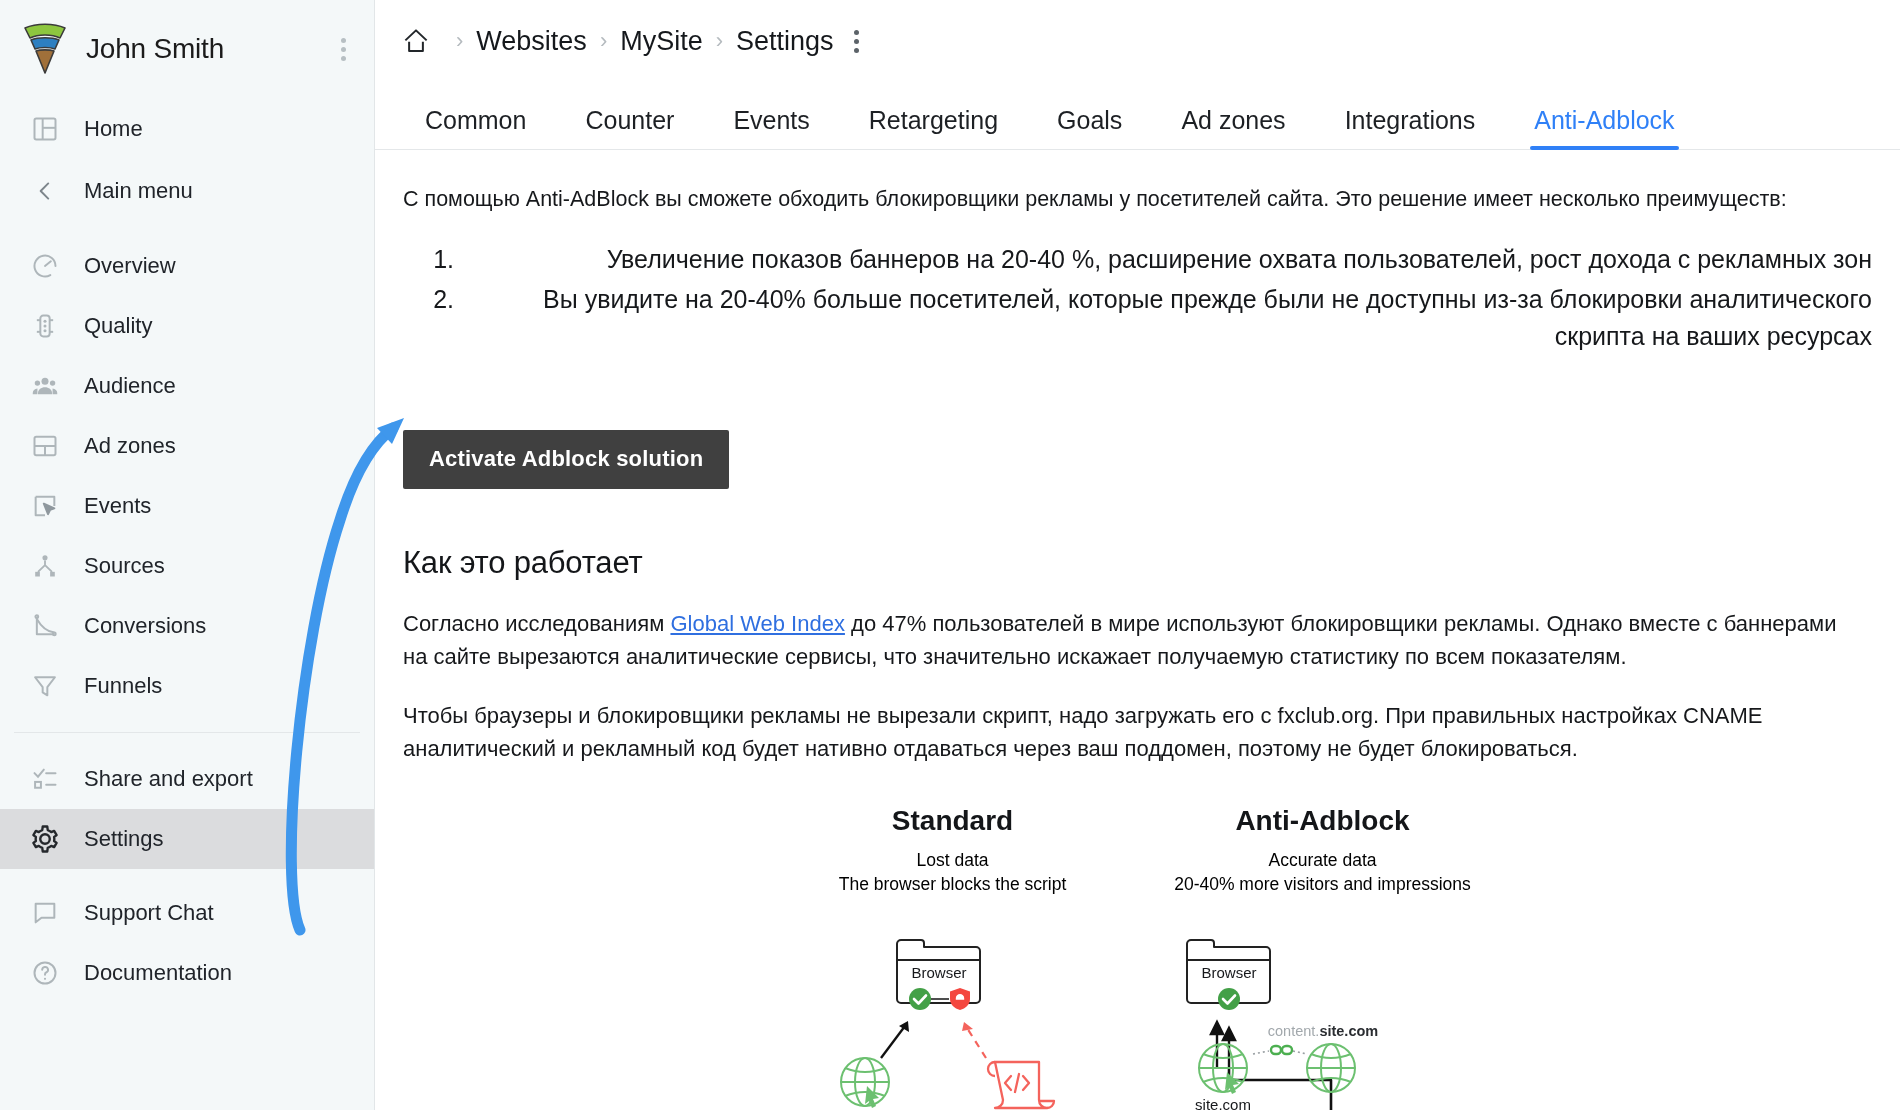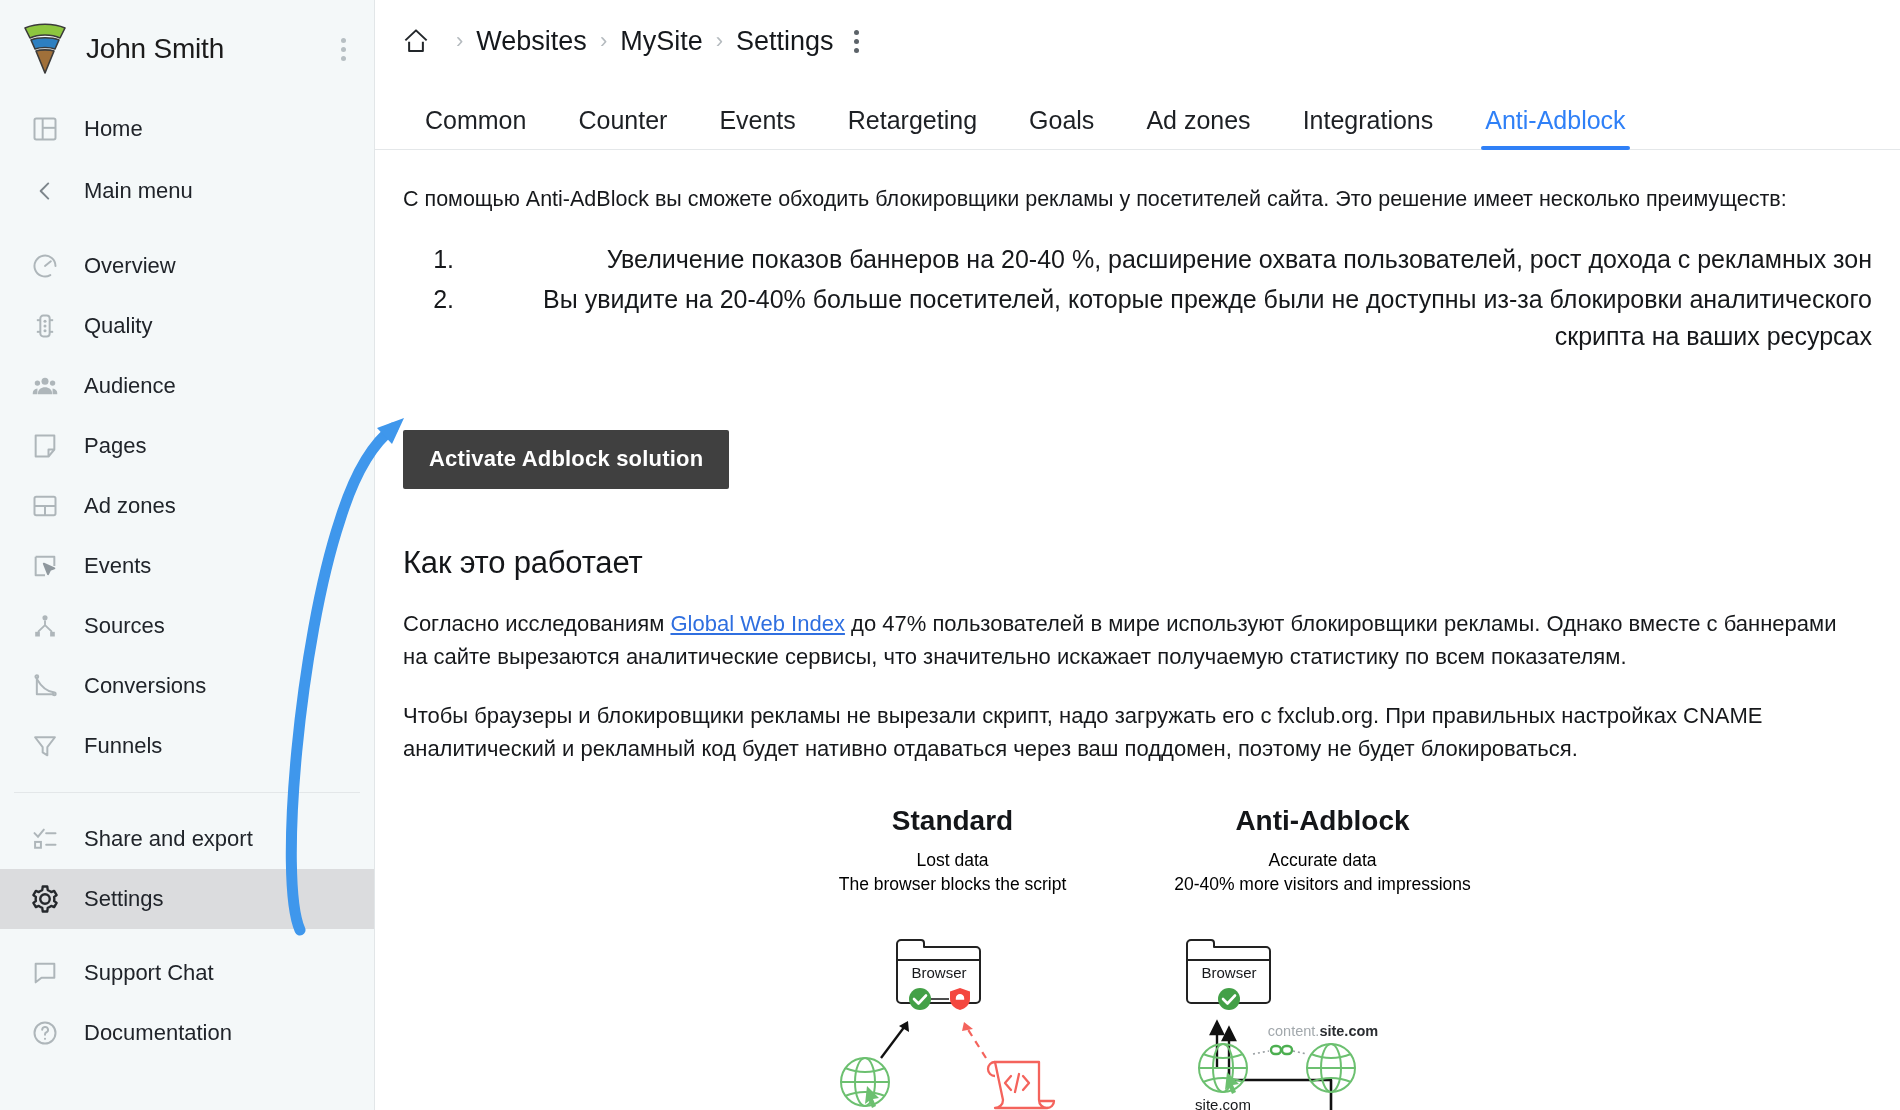--- a/index.html
+++ b/index.html
@@ -51,21 +51,21 @@
     padding-left: 22px; gap: 0px;
   }
   .bc-home { width: 38px; height: 38px; margin-right: 8px; display:flex; align-items:center; justify-content:center; cursor: pointer;}
   .bc-item { font-size: 27px; color: #15181c; cursor: pointer; white-space: nowrap; }
   .bc-sep { font-size: 22px; color: #b5bbbf; margin: 0 13px; }
   .bc-kebab { margin-left: 20px; display: flex; flex-direction: column; align-items: center; gap: 4px; cursor: pointer; }
   .bc-kebab i { width: 5px; height: 5px; border-radius: 50%; background: #5c6369; display: block; }
 
   .tabs {
     display: flex; align-items: flex-end; height: 68px;
-    padding-left: 28px; border-bottom: 1px solid #e4e7e9; gap: 8px;
+    padding-left: 28px; border-bottom: 1px solid #e4e7e9; gap: 15px;
   }
   .tab {
     font-size: 25px; color: #1d2024; padding: 0 22px 16px 22px;
     cursor: pointer; white-space: nowrap; position: relative; line-height: 1;
   }
   .tab.active { color: #2f80f7; }
   .tab.active::after {
     content: ""; position: absolute; left: 18px; right: 18px; bottom: -1px;
     height: 4px; background: #2f80f7; border-radius: 2px;
   }
@@ -176,29 +176,20 @@
             <circle cx="5.5" cy="9.5" r="2.3"></circle>
             <circle cx="18.5" cy="9.5" r="2.3"></circle>
           <path d="M6 18c0-3 2.7-5 6-5s6 2 6 5v1H6z"></path>
             <path d="M1.5 18c0-2.2 1.6-3.7 4-3.9V19H1.5z"></path>
             <path d="M22.5 18c0-2.2-1.6-3.7-4-3.9V19h4z"></path>
         </svg>
       </span>
       <span>Audience</span>
     </div>
 
-    <div class="nav-item">
-      <span class="ico">
-        <svg class="i" width="28" height="28" viewBox="0 0 24 24" fill="none" stroke="#aeb6ba" stroke-width="1.7" stroke-linejoin="round">
-          <path d="M4 3h16v12l-5 6H4z"></path>
-            <path d="M20 15h-5v6"></path>
-        </svg>
-      </span>
-      <span>Pages</span>
-    </div>
 
     <div class="nav-item">
       <span class="ico">
         <svg class="i" width="28" height="28" viewBox="0 0 24 24" fill="none" stroke="#aeb6ba" stroke-width="1.7">
           <rect x="3" y="4" width="18" height="16" rx="1.5"></rect>
             <line x1="3" y1="12" x2="21" y2="12"></line>
             <line x1="12" y1="12" x2="12" y2="20"></line>
         </svg>
       </span>
       <span>Ad zones</span>

